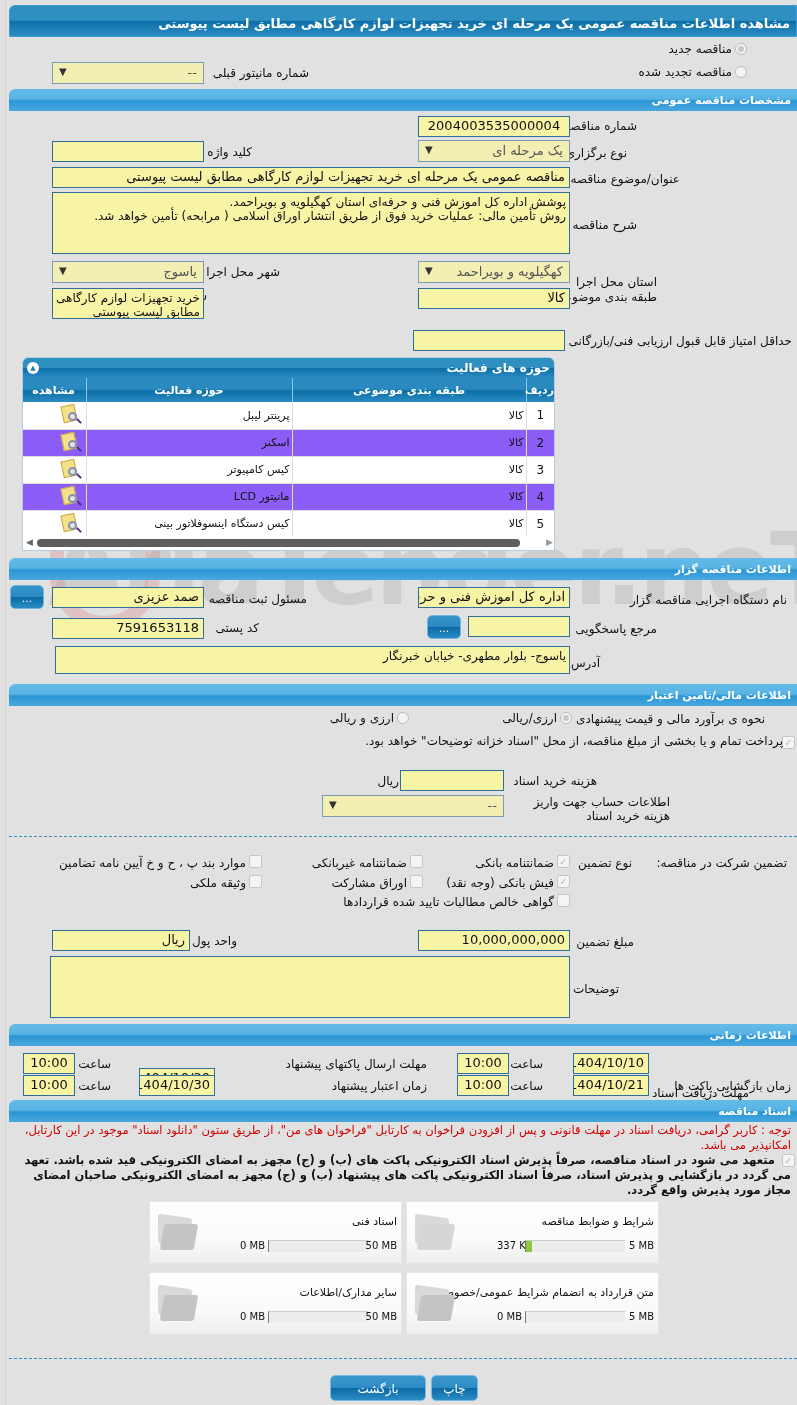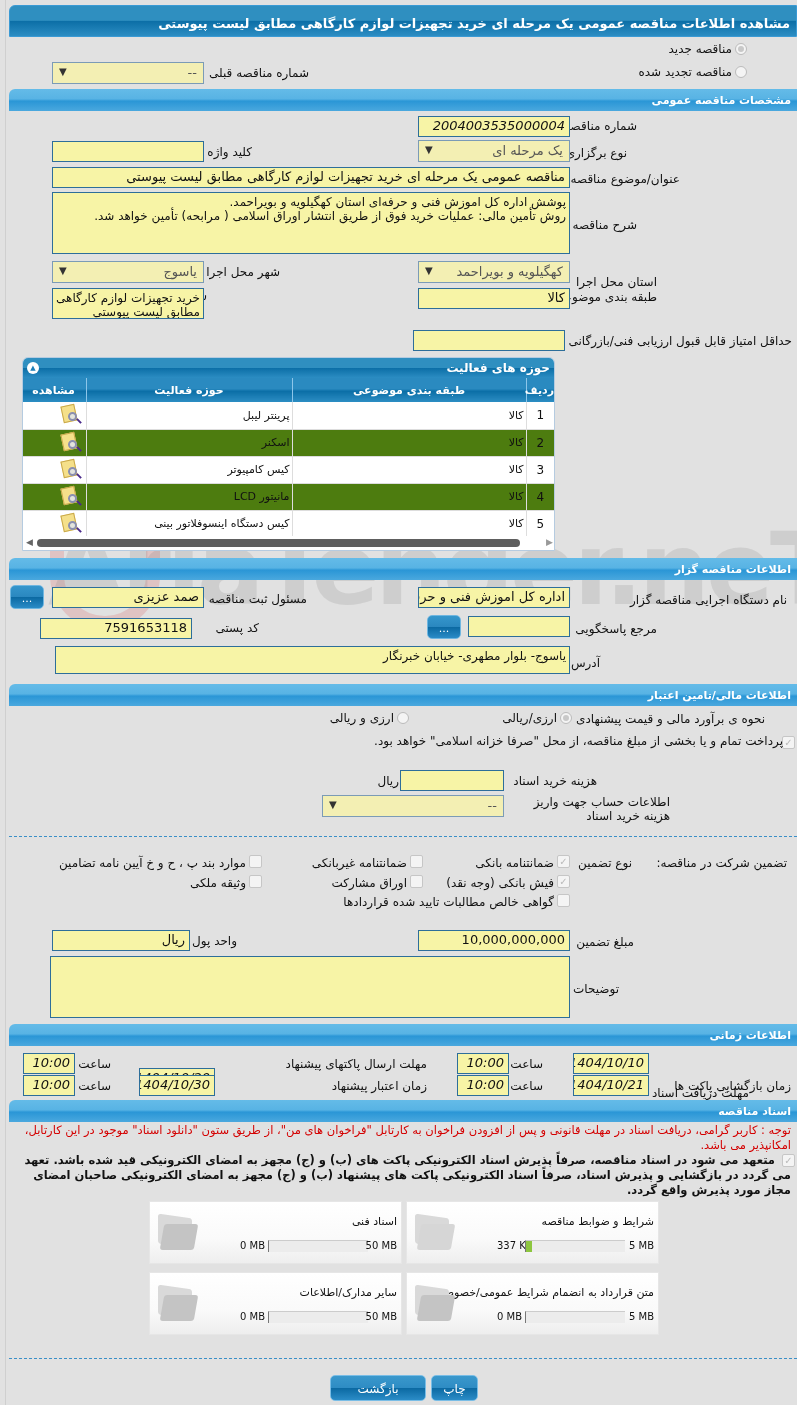--- a/index.html
+++ b/index.html
@@ -27,21 +27,21 @@
     background: linear-gradient(#64bbe8 0%, #58b3e4 45%, #2a96d6 55%, #4aa8de 100%);
     color: #fff; font-weight: bold; font-size: 11px;
     padding: 5px 6px 0 0; white-space: nowrap;
   }
   .lbl { position: absolute; font-size: 12px; white-space: nowrap; color: #111; }
   .field {
     position: absolute; background: #f7f4a6; border: 1px solid #2d6e9a;
     font-size: 13px; padding: 1px 4px; white-space: nowrap; overflow: hidden; color: #111;
   }
   .field.ltr { direction: ltr; text-align: right; }
-  .field.center { text-align: right; font-style: italic; }
+  .field.center { text-align: center; }
   .sel {
     position: absolute; background: #f3efb3; border: 1px solid #7b9bb6;
     font-size: 13px; padding: 2px 6px; color: #555; white-space: nowrap; overflow: hidden;
   }
   .sel .arrow { position: absolute; left: 6px; top: 3px; font-size: 10px; color: #333; }
   .textarea {
     position: absolute; background: #f7f4a6; border: 1px solid #2d6e9a;
     font-size: 12px; padding: 2px 3px; line-height: 14px; color: #111; overflow: hidden;
   }
   .radio {
@@ -79,21 +79,21 @@
   table.act { border-collapse: collapse; width: 533px; table-layout: fixed; }
   table.act th {
     height: 24px; color: #fff; font-size: 11px; font-weight: bold;
     background: linear-gradient(#2a8ac0 0%, #2a8ac0 45%, #0b6ea6 55%, #2c8dc3 100%);
     border-left: 1px solid #8cc6ea;
   }
   table.act td {
     height: 27px; font-size: 11px; border-left: 1px solid #ddd; border-bottom: 1px solid #ddd;
     padding: 0 2px; text-align: right; white-space: nowrap; overflow: hidden;
   }
-  table.act tr.alt td { background: #4d7c0f; }
+  table.act tr.alt td { background: #8b5cf6; }
   table.act td.num { text-align: center; font-size: 12px; }
   .view-icon { display: inline-block; position: relative; width: 24px; height: 22px; margin-left: 4px; vertical-align: middle; }
   .view-icon .paper { position: absolute; left: 2px; top: 1px; width: 14px; height: 17px; background: #f5e08a; border: 1px solid #c9a84a; transform: rotate(-12deg); }
   .view-icon .glass { position: absolute; left: 8px; top: 8px; width: 9px; height: 9px; border-radius: 50%; border: 2px solid #8a8fb0; background: rgba(220,230,255,0.7); }
   .view-icon .handle { position: absolute; left: 16px; top: 16px; width: 6px; height: 2px; background: #4a2a8a; transform: rotate(45deg); }
   .hscroll { position: absolute; left: 0; bottom: 0; width: 533px; height: 14px; background: #fff; }
   .hscroll .thumb { position: absolute; left: 14px; top: 3px; width: 483px; height: 8px; border-radius: 4px; background: #5e5e5e; }
   .hscroll .la { position: absolute; left: 3px; top: 1px; font-size: 9px; color: #666; }
   .hscroll .ra { position: absolute; right: 3px; top: 1px; font-size: 9px; color: #999; }
   
@@ -134,21 +134,21 @@
 
 <div class="wm-shield"></div>
 <div class="watermark">AriaTender.neT</div>
 
 <div class="title-bar">مشاهده اطلاعات مناقصه عمومی یک مرحله ای خرید تجهیزات لوازم کارگاهی مطابق لیست پیوستی</div>
 
 <div class="radio checked" style="right:50px; top:43px;"></div>
 <div class="lbl" style="right:65px; top:42px;">مناقصه جدید</div>
 <div class="radio" style="right:50px; top:66px;"></div>
 <div class="lbl" style="right:65px; top:65px;">مناقصه تجدید شده</div>
-<div class="lbl" style="right:488px; top:66px;">شماره مناقصه قبلی</div>
+<div class="lbl" style="right:488px; top:66px;">شماره مانیتور قبلی</div>
 <div class="sel" style="left:52px; top:62px; width:152px; height:22px;">
   <span>--</span>
   <span class="arrow">▼</span>
 </div>
 
 <div class="sec-bar" style="top:89px;">مشخصات مناقصه عمومی</div>
 
 <div class="lbl" style="right:160px; top:119px;">شماره مناقصه</div>
 <div class="field center" style="left:418px; top:116px; width:152px; height:21px;">2004003535000004</div>
 
@@ -251,35 +251,35 @@
 <div class="lbl" style="right:10px; top:593px;">نام دستگاه اجرایی مناقصه گزار</div>
 <div class="field" style="left:418px; top:587px; width:152px; height:21px;">اداره کل اموزش فنی و حرفه</div>
 <div class="lbl" style="right:490px; top:592px;">مسئول ثبت مناقصه</div>
 <div class="field" style="left:52px; top:587px; width:152px; height:21px;">صمد عزیزی</div>
 <div class="btn-dots" style="left:10px; top:585px;">...</div>
 
 <div class="lbl" style="right:140px; top:622px;">مرجع پاسخگویی</div>
 <div class="field" style="left:468px; top:616px; width:102px; height:21px;"></div>
 <div class="btn-dots" style="left:427px; top:615px;">...</div>
 <div class="lbl" style="right:538px; top:621px;">کد پستی</div>
-<div class="field ltr" style="left:40px; top:618px; width:152px; height:21px;">7591653118</div>
+<div class="field ltr" style="left:52px; top:618px; width:152px; height:21px;">7591653118</div>
 
 <div class="lbl" style="right:197px; top:656px;">آدرس</div>
 <div class="textarea" style="left:55px; top:646px; width:515px; height:28px; font-size:12px;">یاسوج- بلوار مطهری- خیابان خبرنگار</div>
 
 <div class="sec-bar" style="top:684px;">اطلاعات مالی/تامین اعتبار</div>
 
 <div class="lbl" style="right:32px; top:712px;">نحوه ی برآورد مالی و قیمت پیشنهادی</div>
 <div class="radio checked" style="right:225px; top:712px;"></div>
 <div class="lbl" style="right:240px; top:711px;margin-left:40px;">ارزی/ریالی</div>
 <div class="radio" style="right:388px; top:712px;"></div>
 <div class="lbl" style="right:403px; top:711px;">ارزی و ریالی</div>
 
 <div class="chk" style="right:2px; top:736px;">✓</div>
-<div class="lbl" style="right:14px; top:734px; width:420px; white-space:normal; line-height:15px;">پرداخت تمام و یا بخشی از مبلغ مناقصه، از محل "صرفا خزانه اسلامی" خواهد بود.</div>
+<div class="lbl" style="right:14px; top:734px; width:420px; white-space:normal; line-height:15px;">پرداخت تمام و یا بخشی از مبلغ مناقصه، از محل "اسناد خزانه توضیحات" خواهد بود.</div>
 
 <div class="lbl" style="right:200px; top:774px;">هزینه خرید اسناد</div>
 <div class="field" style="left:400px; top:770px; width:104px; height:21px;"></div>
 <div class="lbl" style="right:398px; top:774px;">ریال</div>
 
 <div class="lbl" style="right:127px; top:795px; width:160px; white-space:normal; line-height:14px;">اطلاعات حساب جهت واریز هزینه خرید اسناد</div>
 <div class="sel" style="left:322px; top:795px; width:182px; height:22px;">
   <span>--</span>
   <span class="arrow">▼</span>
 </div>

